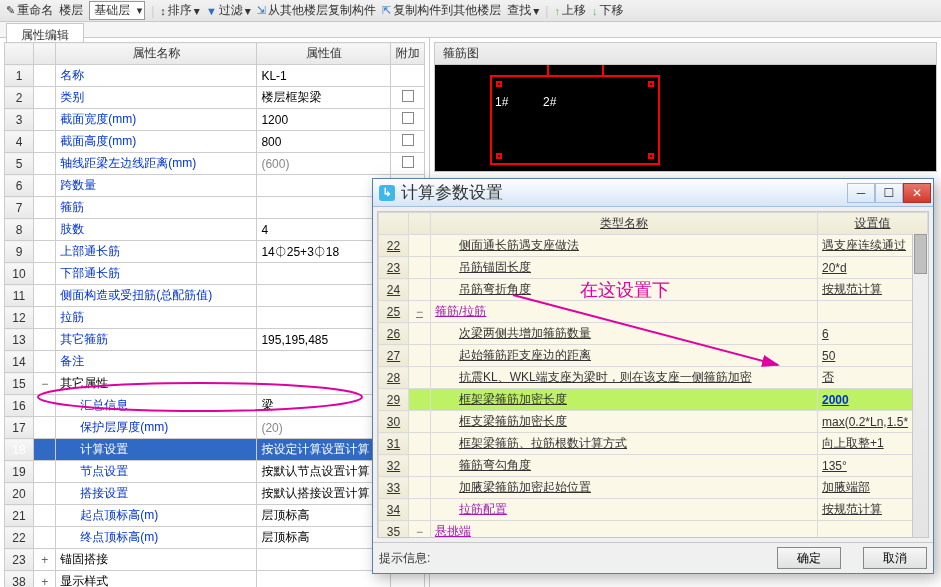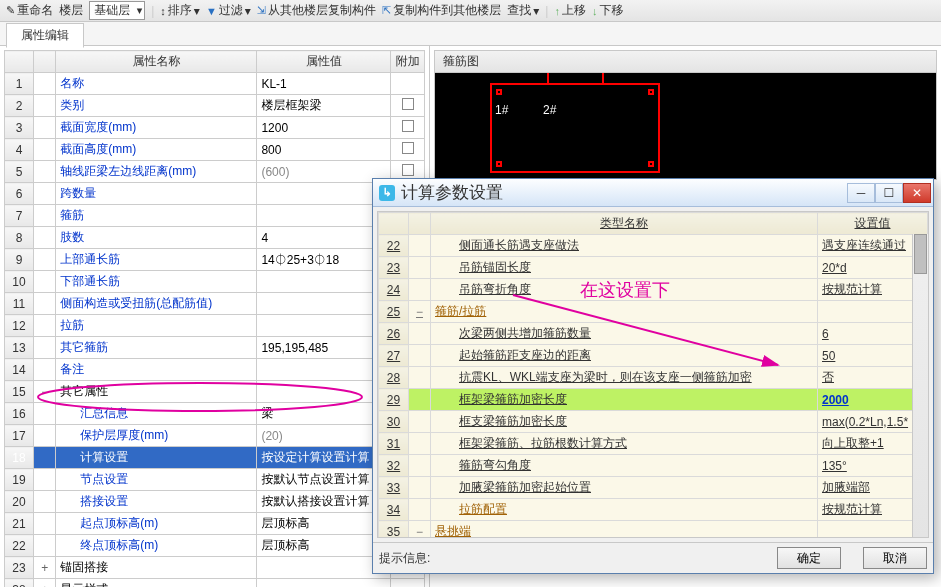--- a/index.html
+++ b/index.html
@@ -25,21 +25,21 @@
 }
 .toolbar .tb-item {
   display: inline-flex;
   align-items: center;
   gap: 2px;
   color: #333;
   cursor: pointer;
 }
 .toolbar .icon { font-size: 11px; }
 .tab-bar {
-  height: 24px;
+  height: 16px;
   background: #F5F5F5;
   border-bottom: 1px solid #C8C8C8;
   padding-left: 6px;
 }
 .tab {
   display: inline-block;
   background: #fff;
   border: 1px solid #C8C8C8;
   border-bottom: 1px solid #fff;
   padding: 3px 14px;
@@ -184,21 +184,21 @@
 .dlg-grid th, .dlg-grid td {
   border: 1px solid #DADADA;
   padding: 2px 4px;
   background: #FBF8E8;
   text-decoration: underline;
 }
 .dlg-grid th { background: linear-gradient(to bottom,#F4F2E4,#EDE9D3); text-align:center; font-weight:normal; }
 .dlg-grid td.rownum { background: linear-gradient(to bottom,#F4F2E4,#EDE9D3); text-align:center; width:30px; }
 .dlg-grid td.catname { color:#333; }
 .dlg-grid td.catvalue { width:110px; }
-.dlg-grid td.group { color:#a16207; font-style: normal; }
+.dlg-grid td.group { color:#a21caf; font-style: normal; }
 .dlg-grid td.catname.indent { padding-left: 28px; }
 .dlg-grid td.treecol { width:22px; text-align:center; color:#777; }
 tr.highlight td { background:#bef264; }
 tr.highlight td.catvalue { color:#0033CC; font-weight:bold; }
 
 .dlg-footer {
   padding: 4px 6px;
   border-top: 1px solid #C8C8C8;
   display:flex;
   align-items:center;

